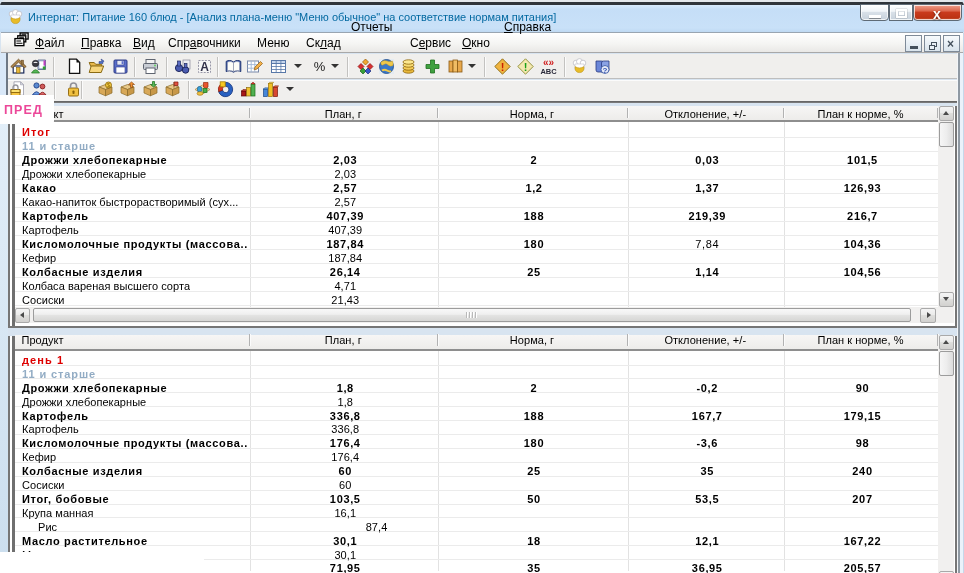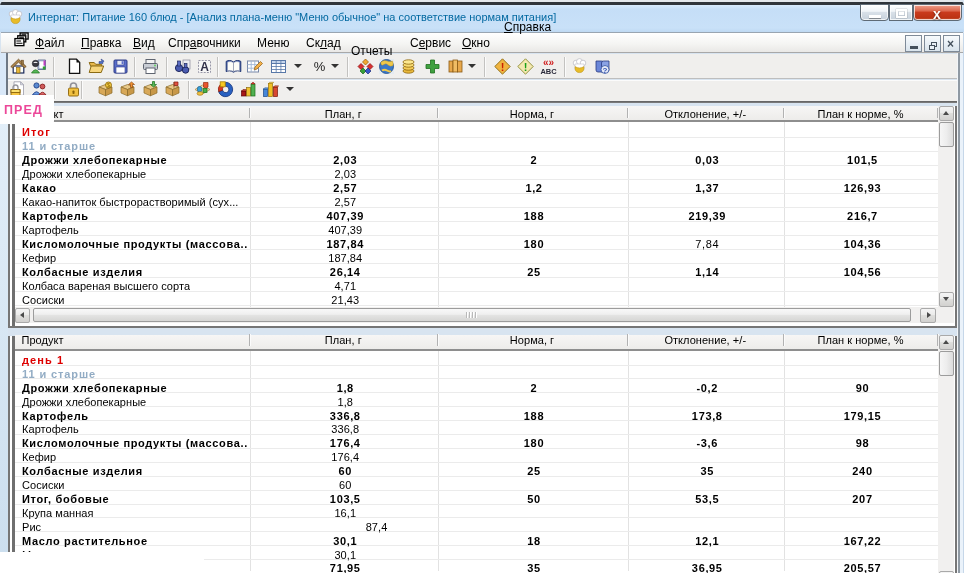--- a/index.html
+++ b/index.html
@@ -94,21 +94,21 @@
         <rect x="1" y="7" width="9.5" height="7.5"></rect>
       </g>
       <path d="M2.5,9.5 h5 M2.5,12 h6.5 M8,2.5 h5 M5.5,5.5 h5" stroke="#000" stroke-width="1.1"></path>
     </svg></div>
 <div class="mi" style="top:36px;left:35px;"><u>Ф</u>айл</div>
 <div class="mi" style="top:36px;left:81px;"><u>П</u>равка</div>
 <div class="mi" style="top:36px;left:133px;"><u>В</u>ид</div>
 <div class="mi" style="top:36px;left:168px;">Спр<u>а</u>вочники</div>
 <div class="mi" style="top:36px;left:257px;">Меню</div>
 <div class="mi" style="top:36px;left:306px;">Ск<u>л</u>ад</div>
-<div class="mi" style="top:44px;left:351px;">Отчеты</div>
+<div class="mi" style="top:20px;left:351px;">Отчеты</div>
 <div class="mi" style="top:36px;left:410px;">С<u>е</u>рвис</div>
 <div class="mi" style="top:36px;left:462px;"><u>О</u>кно</div>
 <div class="mi" style="top:20px;left:504px;"><u>С</u>правка</div>
 <div class="mdibtn" style="left:905px;top:35px;">
     <div style="position:absolute;left:4px;top:10px;width:8px;height:2.5px;background:#44505C;"></div>
   </div>
 <div class="mdibtn" style="left:924px;top:35px;">
     <div style="position:absolute;left:5.5px;top:6px;width:6px;height:5px;border:1.4px solid #44505C;"></div>
     <div style="position:absolute;left:3.5px;top:8.5px;width:6px;height:5px;border:1.4px solid #44505C;background:#E8EFF5;"></div>
   </div>
@@ -454,21 +454,21 @@
 <div class="grow" style="left:22px;top:381.7px;font-weight:bold;letter-spacing:0.65px;max-width:226px;overflow:hidden;">Дрожжи хлебопекарные</div>
 <div class="num" style="left:251.5px;width:187.5px;top:381.7px;font-weight:bold;letter-spacing:0.65px;">1,8</div>
 <div class="num" style="left:439px;width:190px;top:381.7px;font-weight:bold;letter-spacing:0.65px;">2</div>
 <div class="num" style="left:629px;width:156.5px;top:381.7px;font-weight:bold;letter-spacing:0.65px;">-0,2</div>
 <div class="num" style="left:785.5px;width:154px;top:381.7px;font-weight:bold;letter-spacing:0.65px;">90</div>
 <div class="grow" style="left:22px;top:395.6px;letter-spacing:0.05px;max-width:226px;overflow:hidden;">Дрожжи хлебопекарные</div>
 <div class="num" style="left:251.5px;width:187.5px;top:395.6px;letter-spacing:0.05px;">1,8</div>
 <div class="grow" style="left:22px;top:409.5px;font-weight:bold;letter-spacing:0.65px;max-width:226px;overflow:hidden;">Картофель</div>
 <div class="num" style="left:251.5px;width:187.5px;top:409.5px;font-weight:bold;letter-spacing:0.65px;">336,8</div>
 <div class="num" style="left:439px;width:190px;top:409.5px;font-weight:bold;letter-spacing:0.65px;">188</div>
-<div class="num" style="left:629px;width:156.5px;top:409.5px;font-weight:bold;letter-spacing:0.65px;">173,8</div>
+<div class="num" style="left:629px;width:156.5px;top:409.5px;font-weight:bold;letter-spacing:0.65px;">167,7</div>
 <div class="num" style="left:785.5px;width:154px;top:409.5px;font-weight:bold;letter-spacing:0.65px;">179,15</div>
 <div class="grow" style="left:22px;top:423.4px;letter-spacing:0.05px;max-width:226px;overflow:hidden;">Картофель</div>
 <div class="num" style="left:251.5px;width:187.5px;top:423.4px;letter-spacing:0.05px;">336,8</div>
 <div class="grow" style="left:22px;top:437.3px;font-weight:bold;letter-spacing:0.65px;max-width:226px;overflow:hidden;">Кисломолочные продукты (массова...</div>
 <div class="num" style="left:251.5px;width:187.5px;top:437.3px;font-weight:bold;letter-spacing:0.65px;">176,4</div>
 <div class="num" style="left:439px;width:190px;top:437.3px;font-weight:bold;letter-spacing:0.65px;">180</div>
 <div class="num" style="left:629px;width:156.5px;top:437.3px;font-weight:bold;letter-spacing:0.65px;">-3,6</div>
 <div class="num" style="left:785.5px;width:154px;top:437.3px;font-weight:bold;letter-spacing:0.65px;">98</div>
 <div class="grow" style="left:22px;top:451.2px;letter-spacing:0.05px;max-width:226px;overflow:hidden;">Кефир</div>
 <div class="num" style="left:251.5px;width:187.5px;top:451.2px;letter-spacing:0.05px;">176,4</div>
@@ -479,21 +479,21 @@
 <div class="num" style="left:785.5px;width:154px;top:465.1px;font-weight:bold;letter-spacing:0.65px;">240</div>
 <div class="grow" style="left:22px;top:479.0px;letter-spacing:0.05px;max-width:226px;overflow:hidden;">Сосиски</div>
 <div class="num" style="left:251.5px;width:187.5px;top:479.0px;letter-spacing:0.05px;">60</div>
 <div class="grow" style="left:22px;top:492.9px;font-weight:bold;letter-spacing:0.65px;max-width:226px;overflow:hidden;">Итог, бобовые</div>
 <div class="num" style="left:251.5px;width:187.5px;top:492.9px;font-weight:bold;letter-spacing:0.65px;">103,5</div>
 <div class="num" style="left:439px;width:190px;top:492.9px;font-weight:bold;letter-spacing:0.65px;">50</div>
 <div class="num" style="left:629px;width:156.5px;top:492.9px;font-weight:bold;letter-spacing:0.65px;">53,5</div>
 <div class="num" style="left:785.5px;width:154px;top:492.9px;font-weight:bold;letter-spacing:0.65px;">207</div>
 <div class="grow" style="left:22px;top:506.8px;letter-spacing:0.05px;max-width:226px;overflow:hidden;">Крупа манная</div>
 <div class="num" style="left:251.5px;width:187.5px;top:506.8px;letter-spacing:0.05px;">16,1</div>
-<div class="grow" style="left:22px;top:520.7px;letter-spacing:0.05px;max-width:226px;overflow:hidden;">Рис</div>
+<div class="grow" style="left:38px;top:520.7px;letter-spacing:0.05px;max-width:226px;overflow:hidden;">Рис</div>
 <div class="num" style="left:245px;width:167px;top:520.7px;letter-spacing:0.05px;margin-left:48px;">87,4</div>
 <div class="grow" style="left:22px;top:534.6px;font-weight:bold;letter-spacing:0.65px;max-width:226px;overflow:hidden;">Масло растительное</div>
 <div class="num" style="left:251.5px;width:187.5px;top:534.6px;font-weight:bold;letter-spacing:0.65px;">30,1</div>
 <div class="num" style="left:439px;width:190px;top:534.6px;font-weight:bold;letter-spacing:0.65px;">18</div>
 <div class="num" style="left:629px;width:156.5px;top:534.6px;font-weight:bold;letter-spacing:0.65px;">12,1</div>
 <div class="num" style="left:785.5px;width:154px;top:534.6px;font-weight:bold;letter-spacing:0.65px;">167,22</div>
 <div class="grow" style="left:22px;top:548.5px;letter-spacing:0.05px;max-width:226px;overflow:hidden;">Масло растительное</div>
 <div class="num" style="left:251.5px;width:187.5px;top:548.5px;letter-spacing:0.05px;">30,1</div>
 <div class="num" style="left:251.5px;width:187.5px;top:562.4px;font-weight:bold;letter-spacing:0.65px;">71,95</div>
 <div class="num" style="left:439px;width:190px;top:562.4px;font-weight:bold;letter-spacing:0.65px;">35</div>

